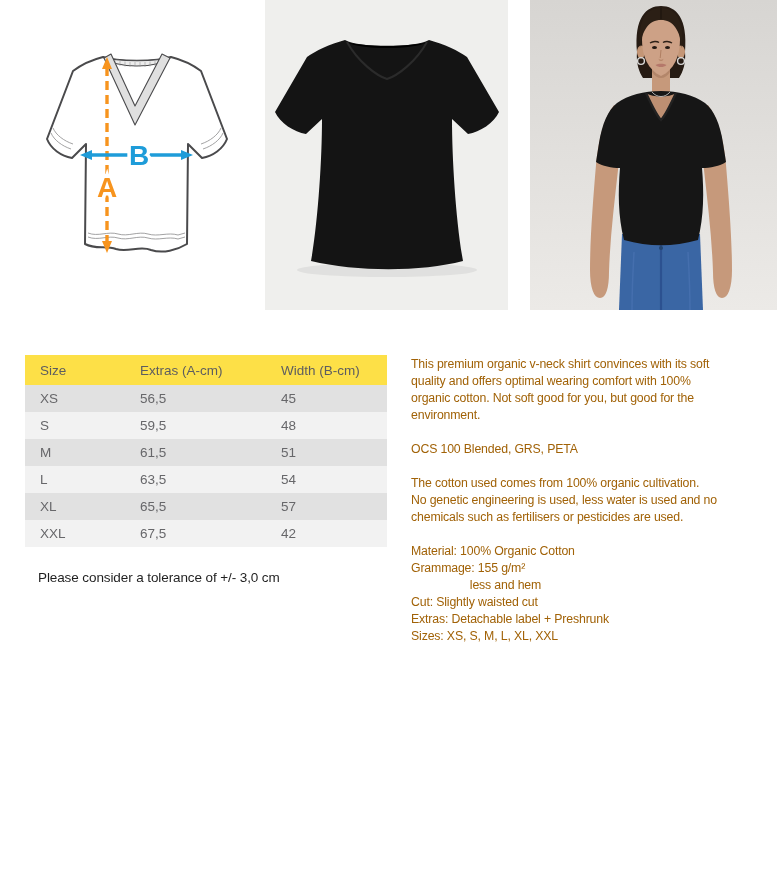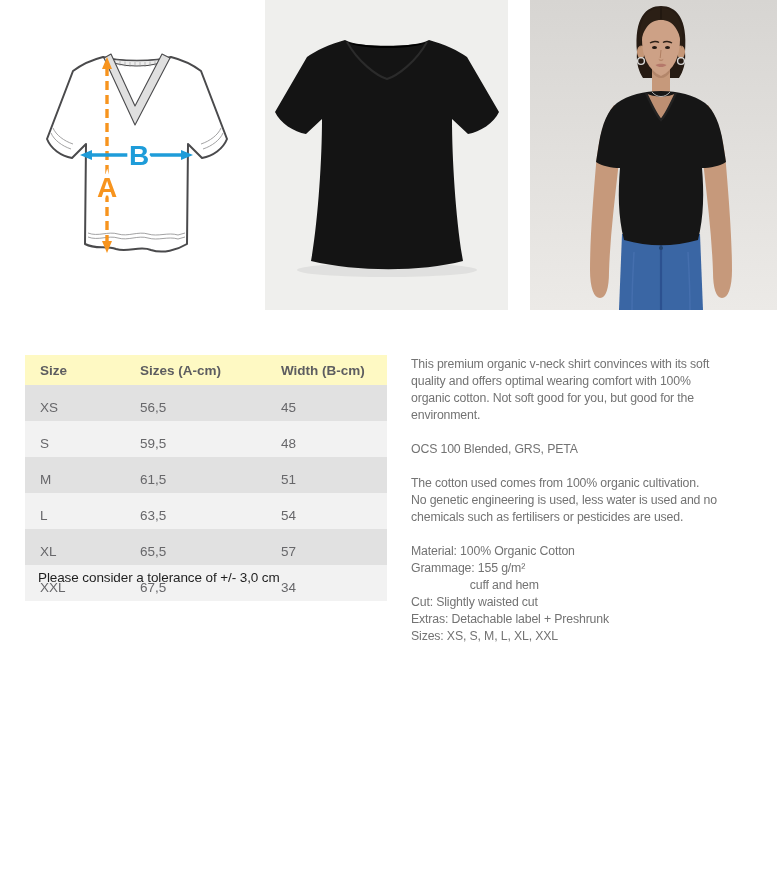--- a/index.html
+++ b/index.html
@@ -17,35 +17,35 @@
   
   .size-table{
     position:absolute;left:25px;top:355px;width:362px;
     border-collapse:collapse;table-layout:fixed;
     font-size:13.5px;color:#67676a;
   }
   .size-table col.c1{width:100px}
   .size-table col.c2{width:141px}
   .size-table col.c3{width:121px}
   .size-table th{
-    background:#fef9c3;height:30px;font-weight:700;text-align:left;
+    background:#fde047;height:30px;font-weight:400;text-align:left;
     padding:0 0 0 15px;color:#5d5d60;
   }
-  .size-table td{height:27px;padding:9px 0 0 15px;}
+  .size-table td{height:27px;padding:0 0 0 15px;}
   .size-table tbody tr:nth-child(odd) td{background:#E1E1E1;}
   .size-table tbody tr:nth-child(even) td{background:#F2F2F2;}
 
   .tolerance{
     position:absolute;left:38px;top:570px;font-size:13.5px;color:#1f1f1f;
     letter-spacing:-0.1px;
   }
 
   .description{
     position:absolute;left:411px;top:356px;width:360px;
-    font-size:12.3px;line-height:17px;color:#737373;letter-spacing:-0.15px;
+    font-size:12.3px;line-height:17px;color:#a16207;letter-spacing:-0.15px;
   }
   .description .para{margin:0 0 17px 0;}
   .description .desc-line{white-space:pre;}
 </style>
 </head>
 <body>
 
 <div class="stage">
 
   <figure class="panel panel-diagram">
@@ -170,21 +170,21 @@
 
   <table class="size-table">
     <colgroup>
         <col class="c1">
         <col class="c2">
         <col class="c3">
       </colgroup>
     <thead>
       <tr>
         <th>Size</th>
-        <th>Sizes (A-cm)</th>
+        <th>Extras (A-cm)</th>
         <th>Width (B-cm)</th>
       </tr>
     </thead>
     <tbody>
         <tr>
           <td>XS</td>
           <td>56,5</td>
           <td>45</td>
         </tr>
         <tr>
@@ -203,21 +203,21 @@
           <td>54</td>
         </tr>
         <tr>
           <td>XL</td>
           <td>65,5</td>
           <td>57</td>
         </tr>
         <tr>
           <td>XXL</td>
           <td>67,5</td>
-          <td>34</td>
+          <td>42</td>
         </tr>
       </tbody>
   </table>
 
   <div class="tolerance">Please consider a tolerance of +/- 3,0 cm</div>
 
   <div class="description">
       <div class="para">
         <div class="desc-line">This premium organic v-neck shirt convinces with its soft</div>
         <div class="desc-line">quality and offers optimal wearing comfort with 100%</div>
@@ -228,20 +228,20 @@
         <div class="desc-line">OCS 100 Blended, GRS, PETA</div>
       </div>
       <div class="para">
         <div class="desc-line">The cotton used comes from 100% organic cultivation.</div>
         <div class="desc-line">No genetic engineering is used, less water is used and no</div>
         <div class="desc-line">chemicals such as fertilisers or pesticides are used.</div>
       </div>
       <div class="para">
         <div class="desc-line">Material: 100% Organic Cotton</div>
         <div class="desc-line">Grammage: 155 g/m²</div>
-        <div class="desc-line">                  cuff and hem</div>
+        <div class="desc-line">                  less and hem</div>
         <div class="desc-line">Cut: Slightly waisted cut</div>
         <div class="desc-line">Extras: Detachable label + Preshrunk</div>
         <div class="desc-line">Sizes: XS, S, M, L, XL, XXL</div>
       </div>
     </div>
 
 </div>
 
 </body></html>

